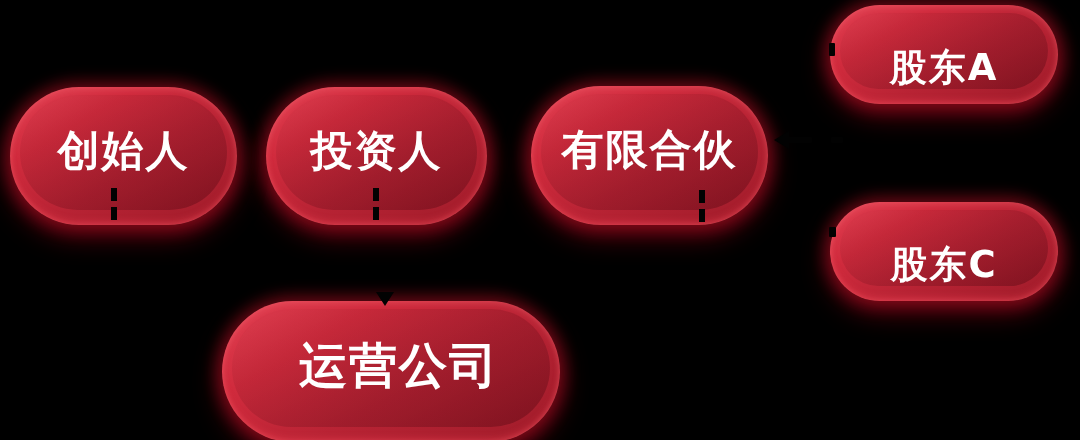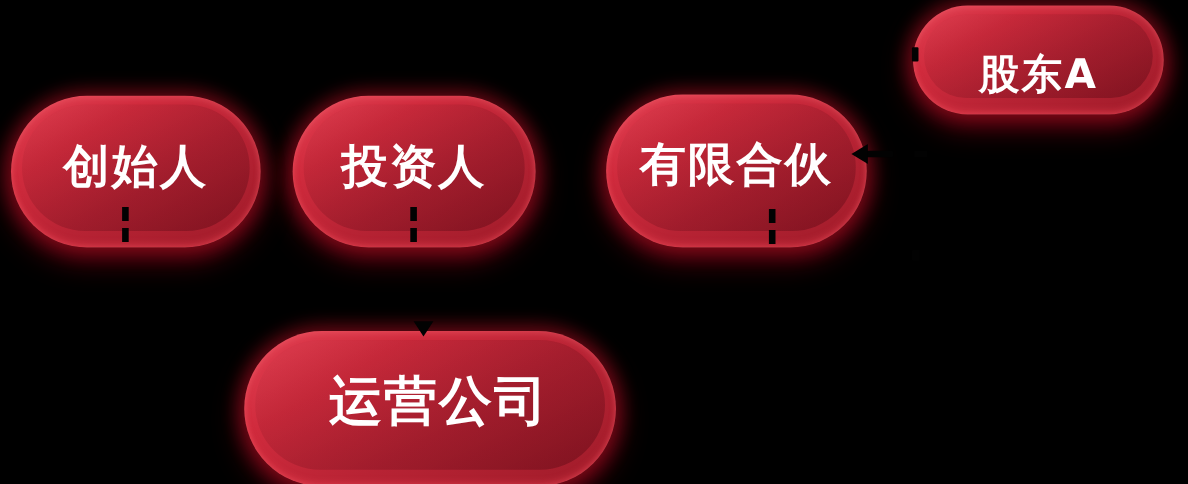--- a/index.html
+++ b/index.html
@@ -37,21 +37,21 @@
   }
   .pill-large{padding-bottom:11px;}
   .pill-large .pill-label{font-size:42px;}
   .pill-small{padding-bottom:8px;}
   .pill-small .pill-label{font-size:37px;margin-top:33px;}
   .pill-xlarge{padding-bottom:13px;}
   .pill-xlarge .pill-label{font-size:48px;margin-left:16px;}
 
   #node-founder      {left:10px;  top:87px;  width:227px; height:127px;}
   #node-investor     {left:266px; top:87px;  width:221px; height:127px;}
-  #node-lp           {left:551px; top:86px;  width:237px; height:128px;}
+  #node-lp           {left:531px; top:86px;  width:237px; height:128px;}
   #node-shareholder-a{left:830px; top:5px;   width:228px; height:91px;}
   #node-shareholder-b{left:830px; top:104px; width:228px; height:91px;}
   #node-shareholder-c{left:830px; top:202px; width:228px; height:91px;}
   #node-opco         {left:222px; top:301px; width:338px; height:128px;}
 
   
   .vdash{
     position:absolute;width:6px;
     background-image:repeating-linear-gradient(180deg,#020202 0 13px,transparent 13px 19px);
   }
@@ -96,20 +96,23 @@
 
   <div class="pill pill-large" id="node-lp">
     <span class="pill-label">有限合伙</span>
   </div>
 
   <div class="pill pill-small" id="node-shareholder-a">
     <span class="pill-label">股东A</span>
   </div>
 
 
+  <div class="pill pill-small" id="node-shareholder-c">
+    <span class="pill-label">股东C</span>
+  </div>
 
   <div class="pill pill-xlarge" id="node-opco">
     <span class="pill-label">运营公司</span>
   </div>
 
   <div class="vdash" id="edge-founder-down"></div>
   <div class="vdash" id="edge-investor-down"></div>
   <div class="vdash" id="edge-lp-down"></div>
 
   <div class="tri-down" id="edge-opco-arrowhead"></div>

